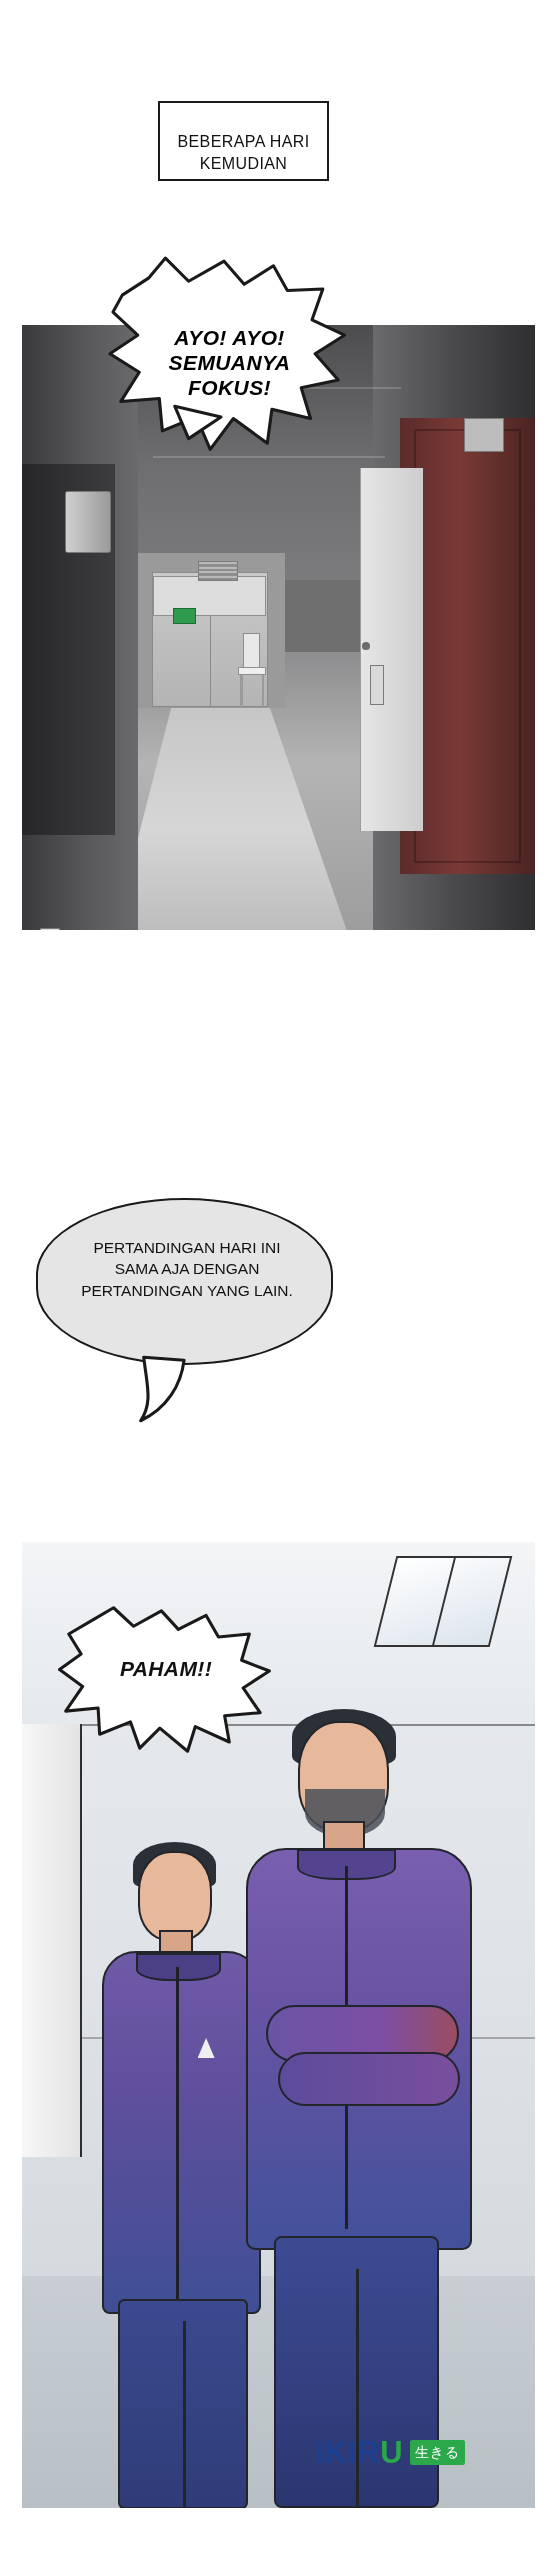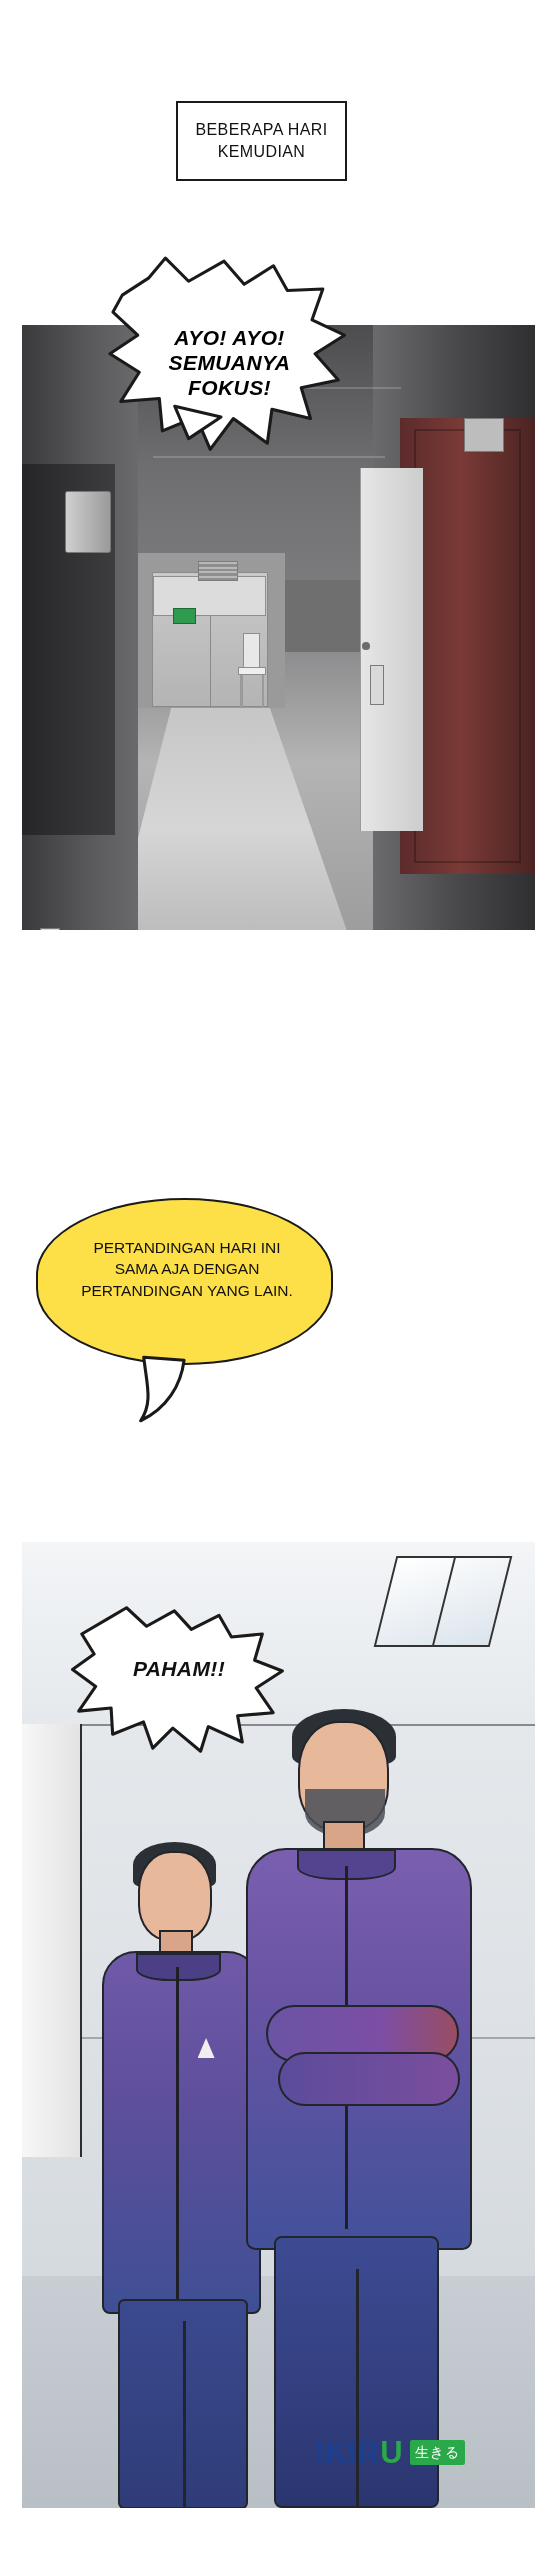--- a/index.html
+++ b/index.html
@@ -13,28 +13,28 @@
     position: relative;
     width: 556px;
     height: 2576px;
     background: #ffffff;
     overflow: hidden;
   }
 
   
   .caption-box {
     position: absolute;
-    left: 176px;
+    left: 158px;
     top: 101px;
     width: 171px;
     height: 80px;
     background: #ffffff;
     border: 2.3px solid #1a1a1a;
     display: flex;
-    align-items: center;
+    align-items: flex-end;
     justify-content: center;
     text-align: center;
     line-height: 1.35;
     font-size: 16px;
     letter-spacing: 0.4px;
     color: #111111;
     padding: 4.6px 7.7px;
   }
 
   
@@ -166,21 +166,21 @@
     line-height: 1.18;
   }
 
   
   .bubbleA {
     position: absolute;
     left: 36px;
     top: 1198px;
     width: 297px;
     height: 167px;
-    background: #fde047;
+    background: #e5e5e5;
     border: 2.3px solid #1a1a1a;
     border-radius: 50% / 46%;
     z-index: 6;
   }
   .bubbleA .txt {
     position: absolute; left: 36px; top: 37px; width: 226px;
     text-align: center; font-size: 15.5px; line-height: 1.38; color: #111;
   }
   .tailA {
     position: absolute; left: 136px; top: 1354px; z-index: 6;
@@ -199,21 +199,21 @@
     z-index: 7;
   }
   .bubbleB .txt {
     position: absolute; left: 43px; top: 36px; width: 272px;
     text-align: center; font-size: 16px; line-height: 1.4; color: #111;
   }
 
   
   .shout2 {
     position: absolute;
-    left: 71px;
+    left: 58px;
     top: 1606px;
     width: 216px;
     height: 147px;
     z-index: 8;
   }
   .shout2 .txt {
     position: absolute; left: 34px; top: 51px; width: 148px;
     text-align: center;
     font-size: 21px; font-weight: bold; font-style: italic;
     letter-spacing: 0.4px; color: #111;

